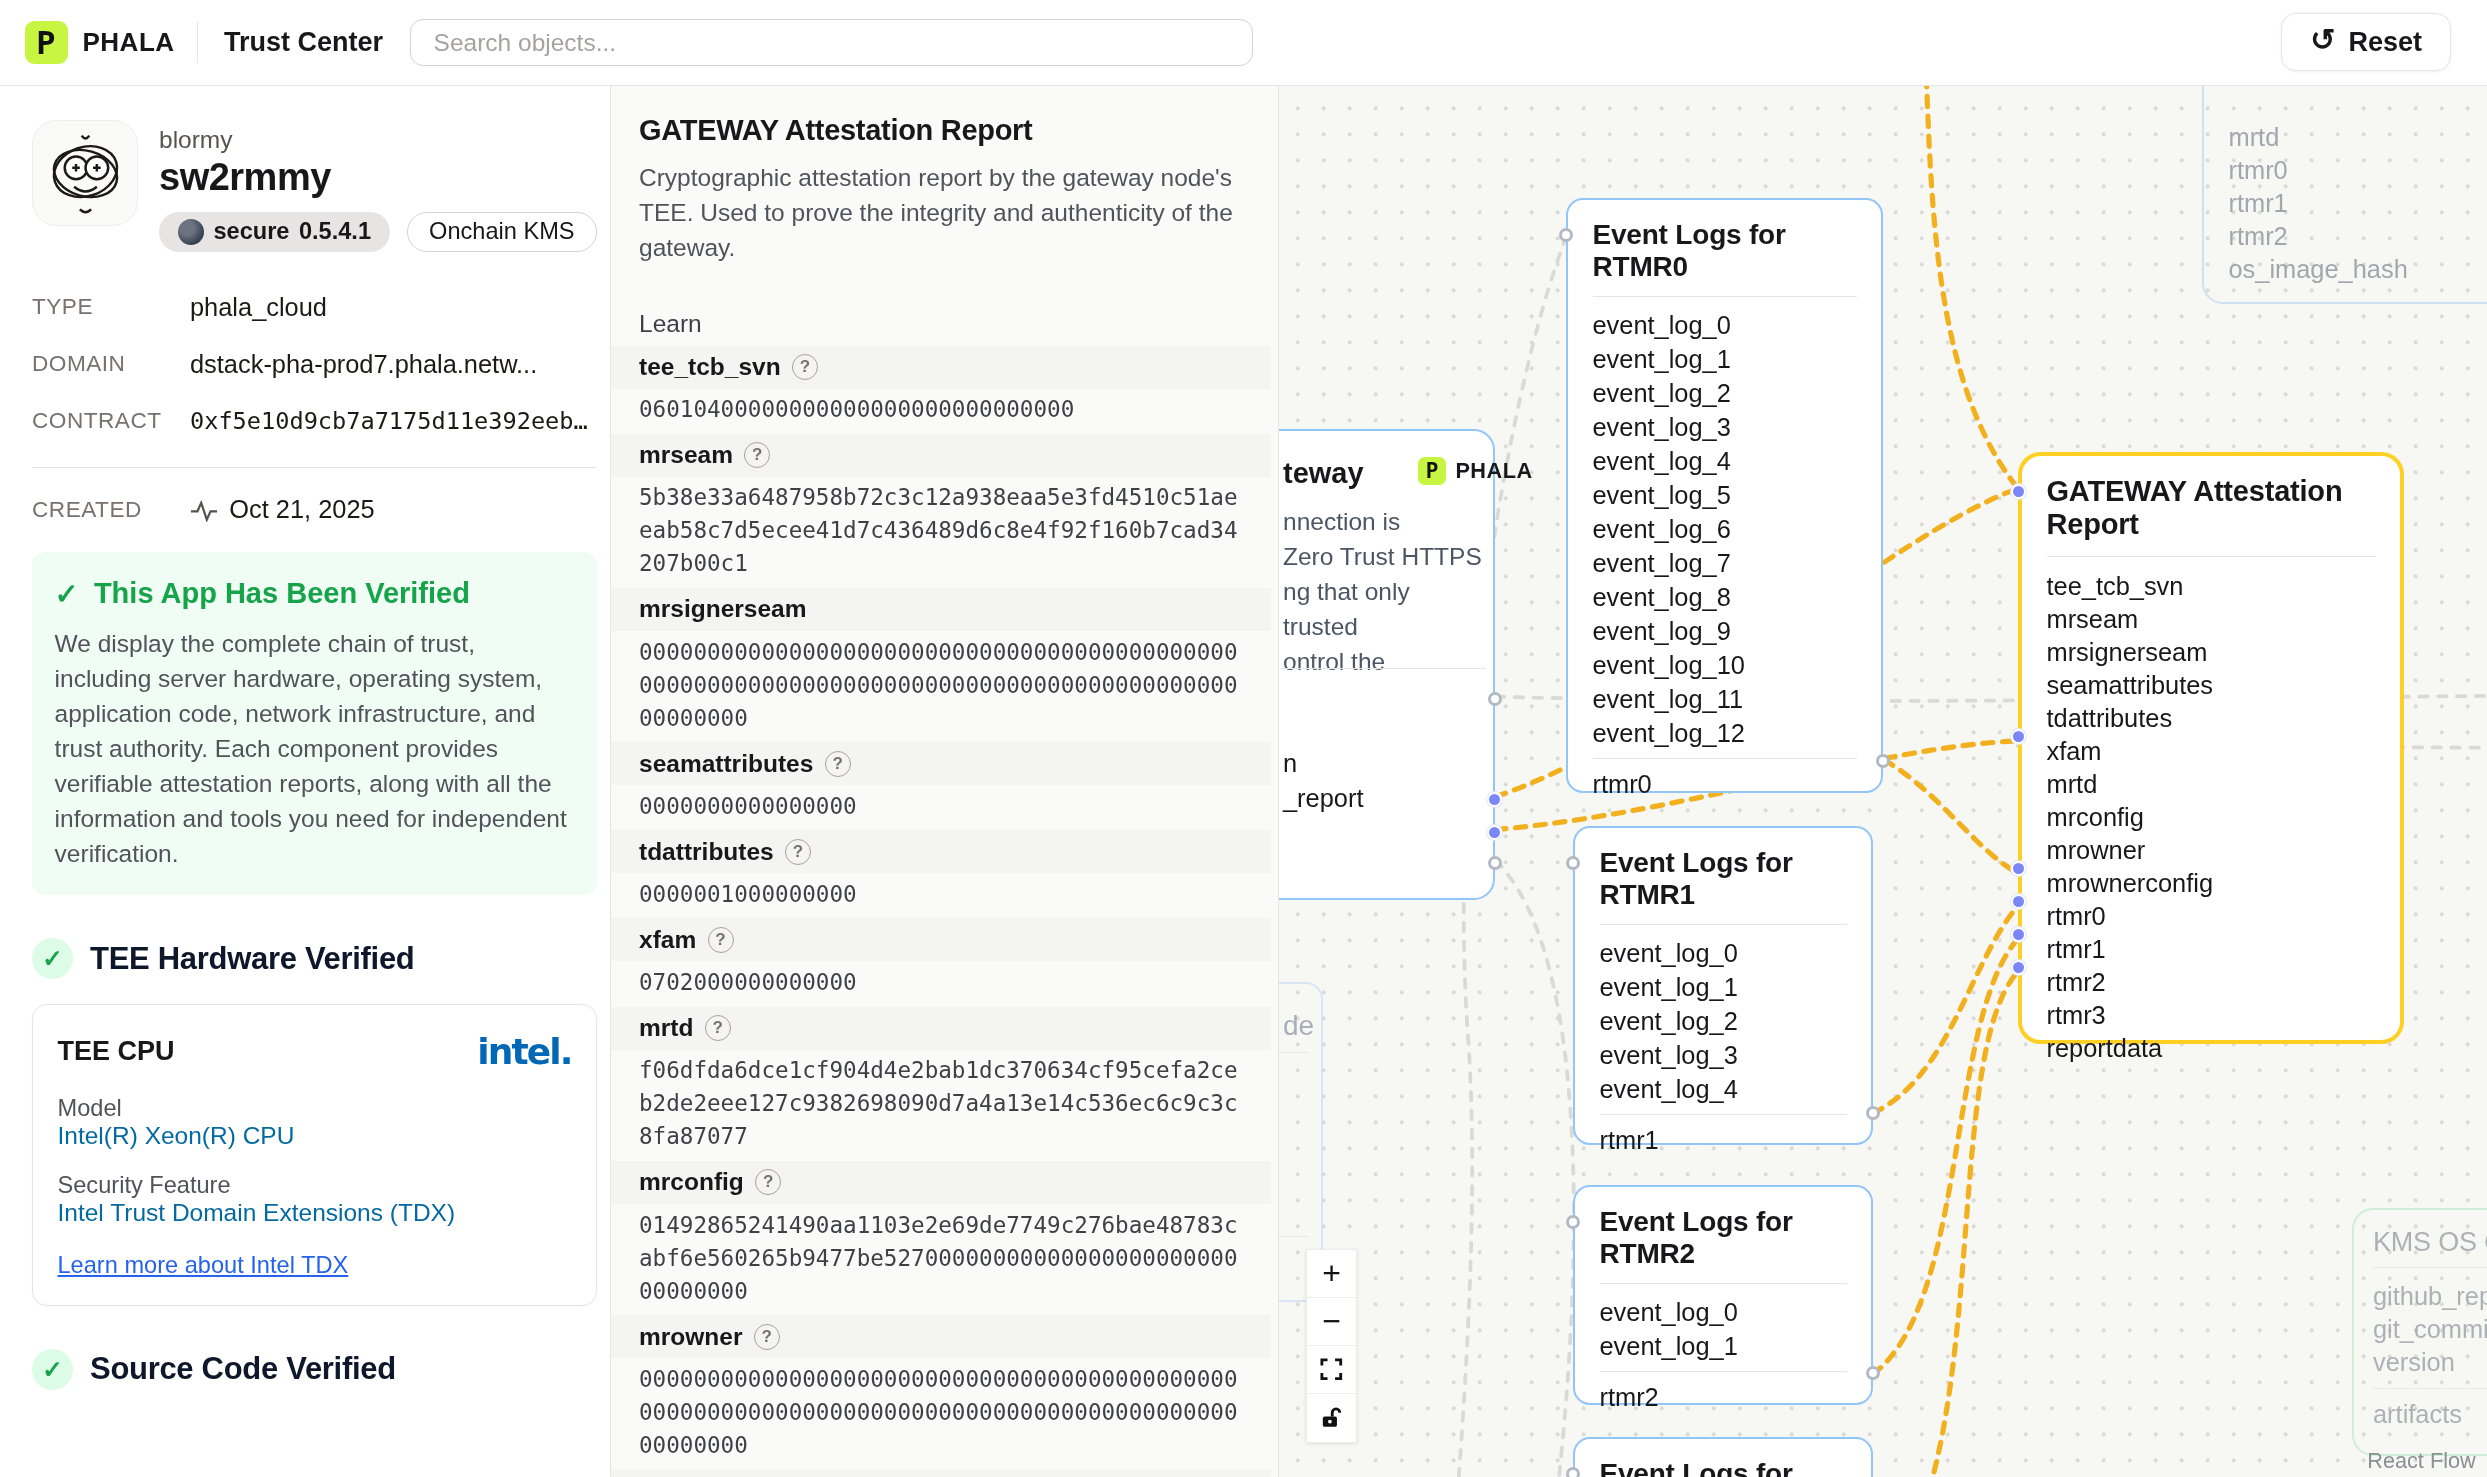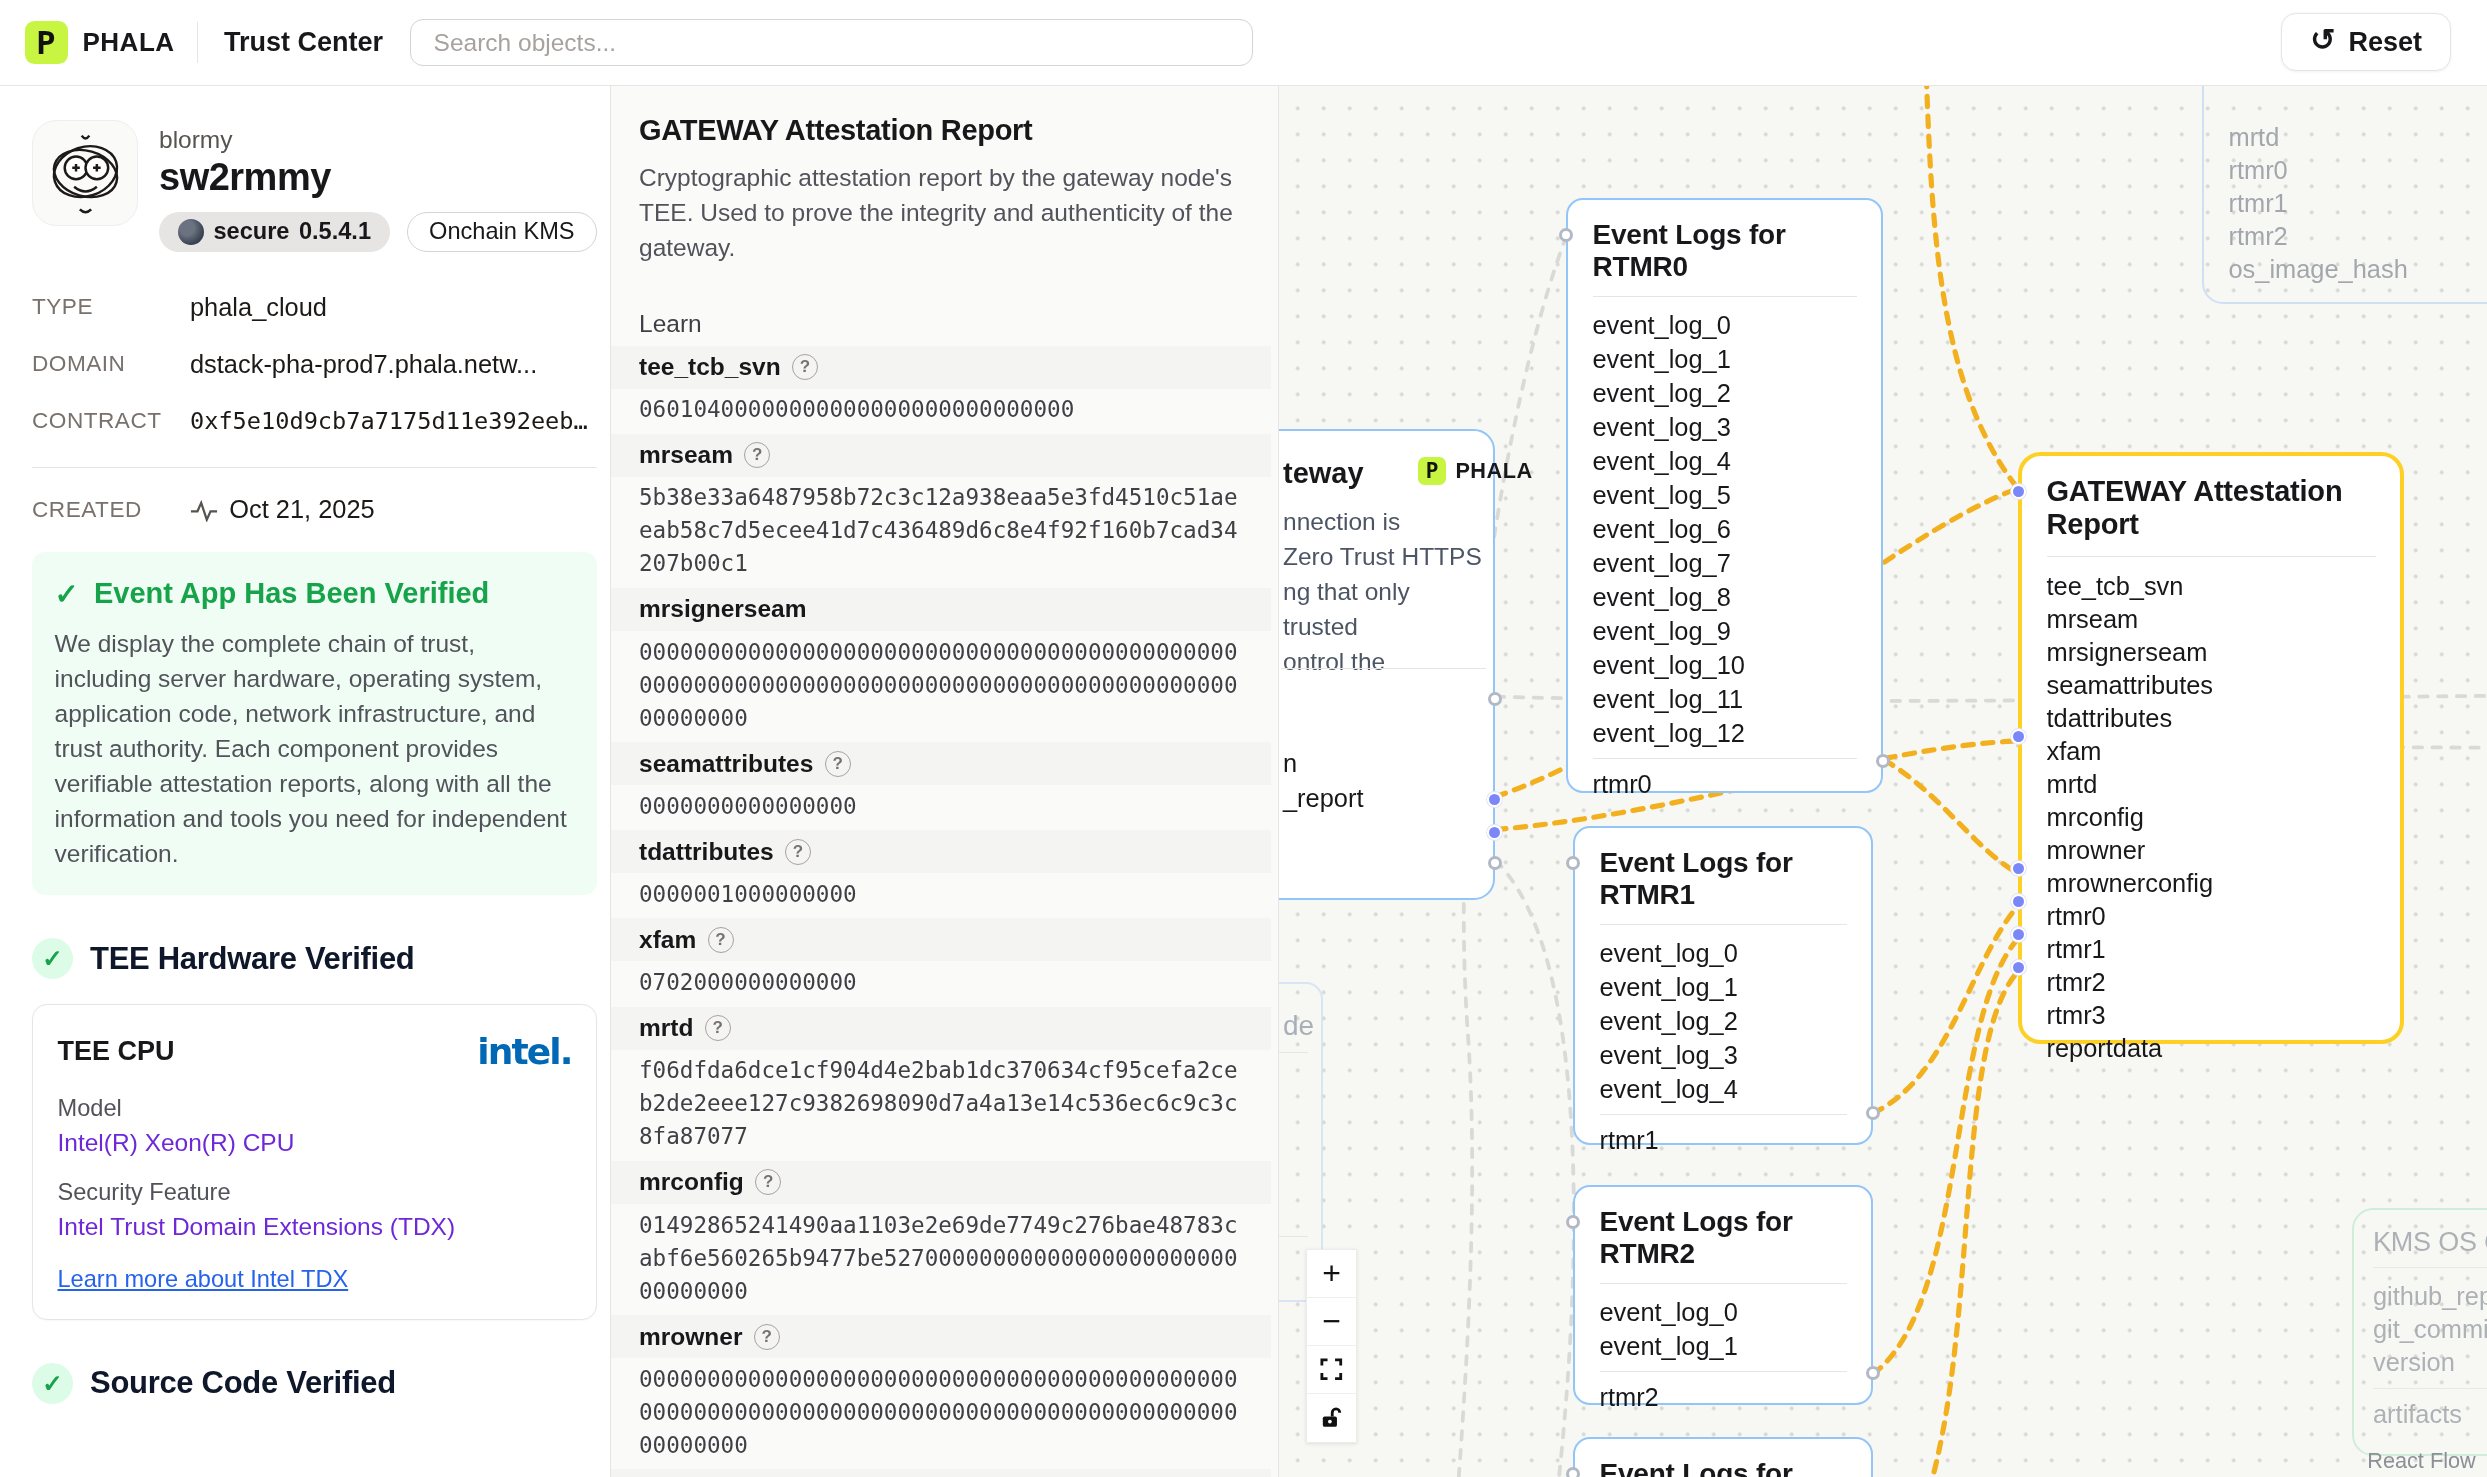--- a/index.html
+++ b/index.html
@@ -40,21 +40,21 @@
   .gb-body { margin-top:15px; font-size:24.5px; line-height:35px; color:#52525b; }
   .sec-head { display:flex; align-items:center; gap:17px; margin-top:43px; }
   .check-circle { width:41px; height:41px; border-radius:50%; background:#dcfce7; color:#16a34a; display:flex; align-items:center; justify-content:center; font-size:24.5px; font-weight:700; flex:0 0 auto; }
   .sec-head span.t { font-size:31px; font-weight:700; color:#0f172a; letter-spacing:-0.3px; }
   .card { border:0.9px solid #e7e5e4; border-radius:15px; background:#fff; margin-top:24.5px; padding:26px 24.5px; box-shadow:0 0.9px 1.9px rgba(0,0,0,.03); }
   .card-head { display:flex; justify-content:space-between; align-items:center; }
   .card-title { font-size:27px; font-weight:600; }
   .intel-logo { color:#0068b5; font-size:36px; font-weight:700; letter-spacing:-1.9px; font-family:"DejaVu Sans", sans-serif; }
   .card-body { font-size:23.6px; line-height:33px; color:#52525b; margin-top:17px; }
   .kv-label { font-size:23.6px; color:#52525b; margin-top:22.6px; }
-  .kv-value { font-size:24.5px; color:#6d28d9; margin-top:7px; }
+  .kv-value { font-size:24.5px; color:#0369a1; margin-top:0; }
   .card-link { display:inline-block; margin-top:24.5px; color:#2563eb; font-size:23.6px; text-decoration:underline; cursor:pointer; }
 
   
   .panel { position:absolute; left:611px; top:86px; width:668px; height:1392px; background:#fafaf9; border-right:0.9px solid #e7e5e4; overflow:hidden; z-index:40; }
   .panel-inner { padding:28px 7.5px 0 0; }
   .panel h1 { font-size:29px; font-weight:700; letter-spacing:-0.3px; padding-left:28px; }
   .panel-desc { font-size:24.5px; line-height:35px; color:#52525b; margin-top:13px; padding-left:28px; width:641px; }
   .fields-label { font-size:24.5px; color:#3f3f46; margin:45px 0 7.5px 0; padding-left:28px; }
   .field-label-row { height:43px; background:#f4f4f2; display:flex; align-items:center; gap:11.3px; padding-left:28px; }
   .field-name { font-size:24.5px; font-weight:700; color:#18181b; }
@@ -156,21 +156,21 @@
       <span class="meta-key">CREATED</span>
       <span class="meta-val"><svg class="created-ico" width="28" height="22.6" viewBox="0 0 30 24">
             <polyline points="1,12 8,12 12,3 18,21 22,12 29,12" fill="none" stroke="#57534e" stroke-width="2.4"></polyline>
           </svg><span>Oct 21, 2025</span></span>
     </div>
   </div>
 
   <div class="green-box">
     <div class="green-title">
       <span>✓</span>
-      <span>Event App Has Been Verified</span>
+      <span>This App Has Been Verified</span>
     </div>
     <div class="gb-body">We display the complete chain of trust, including server hardware, operating system, application code, network infrastructure, and trust authority. Each component provides verifiable attestation reports, along with all the information and tools you need for independent verification.</div>
   </div>
 
   <div class="sec-head">
     <span class="check-circle">✓</span>
     <span class="t">TEE Hardware Verified</span>
   </div>
 
   <div class="card">

